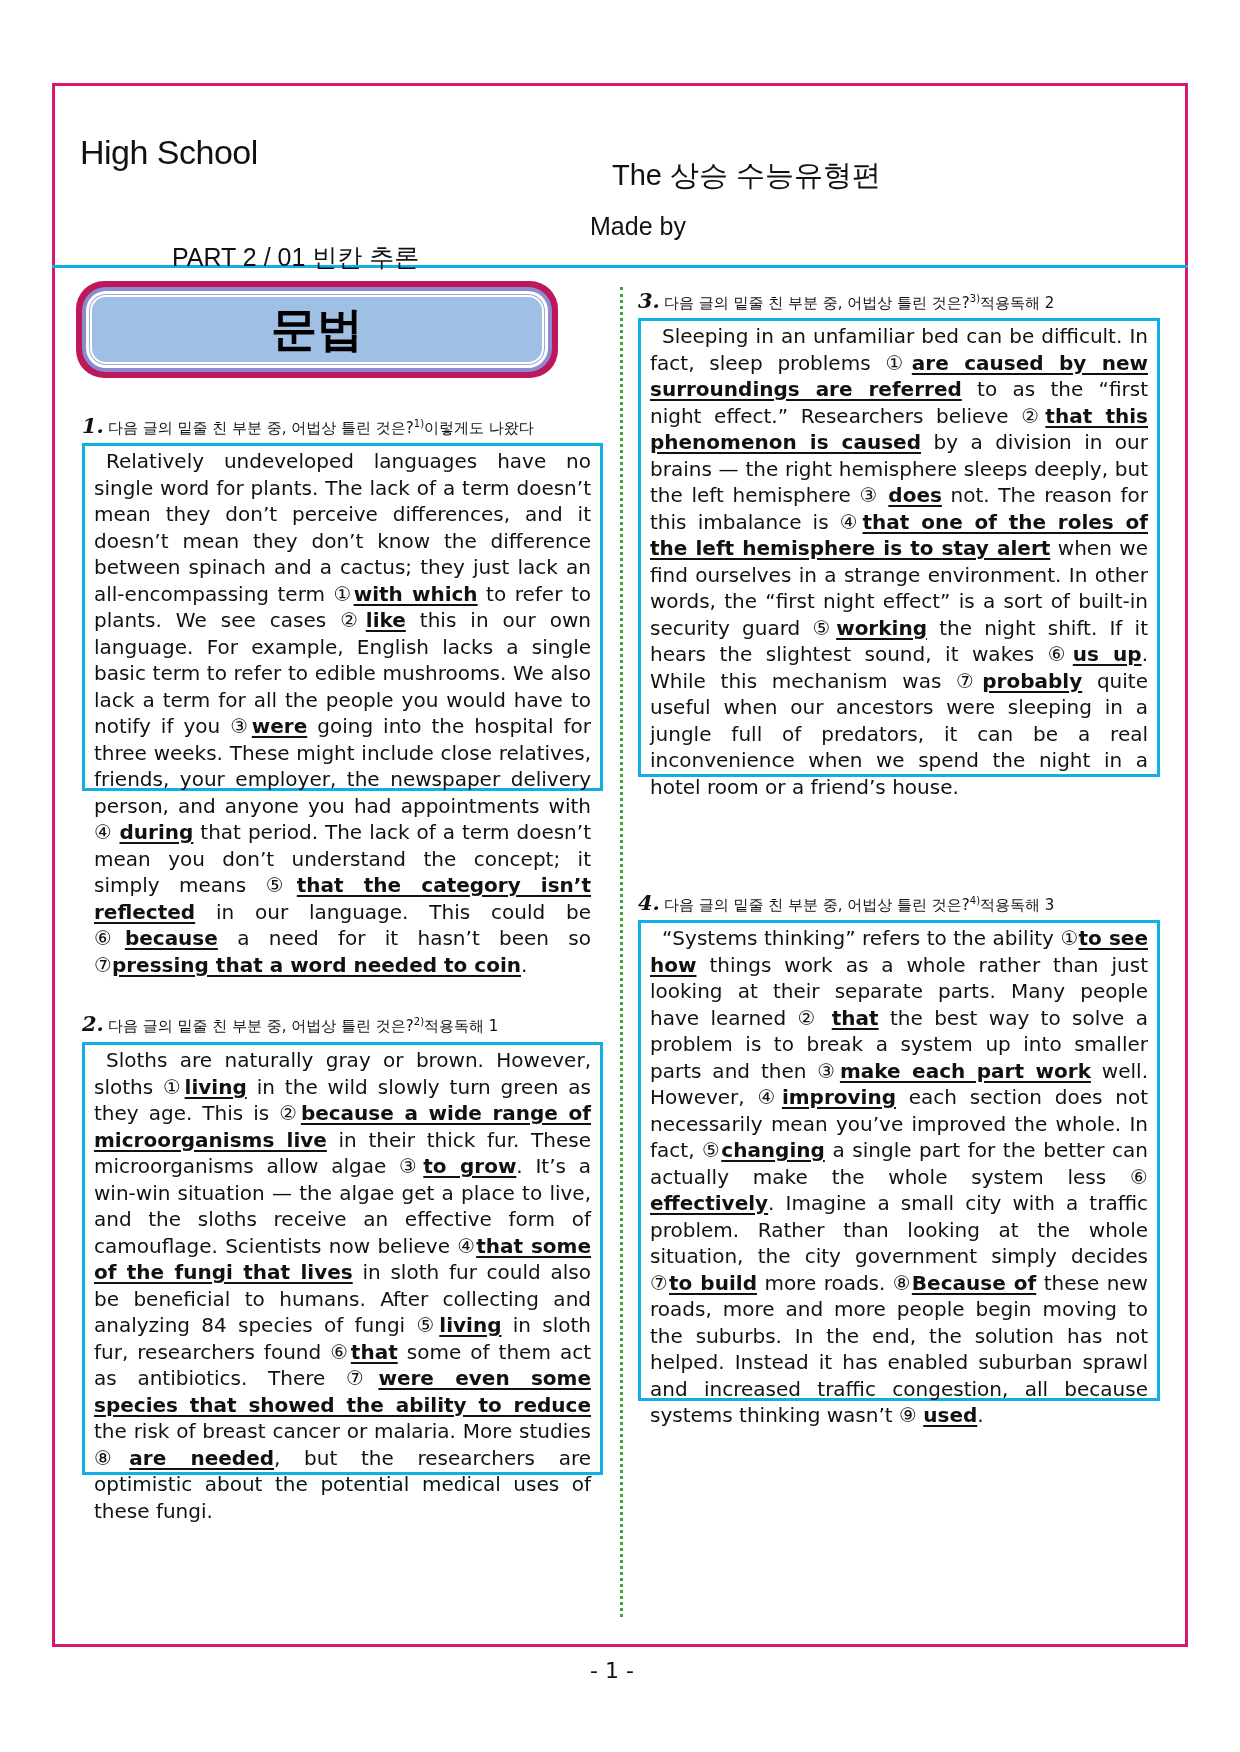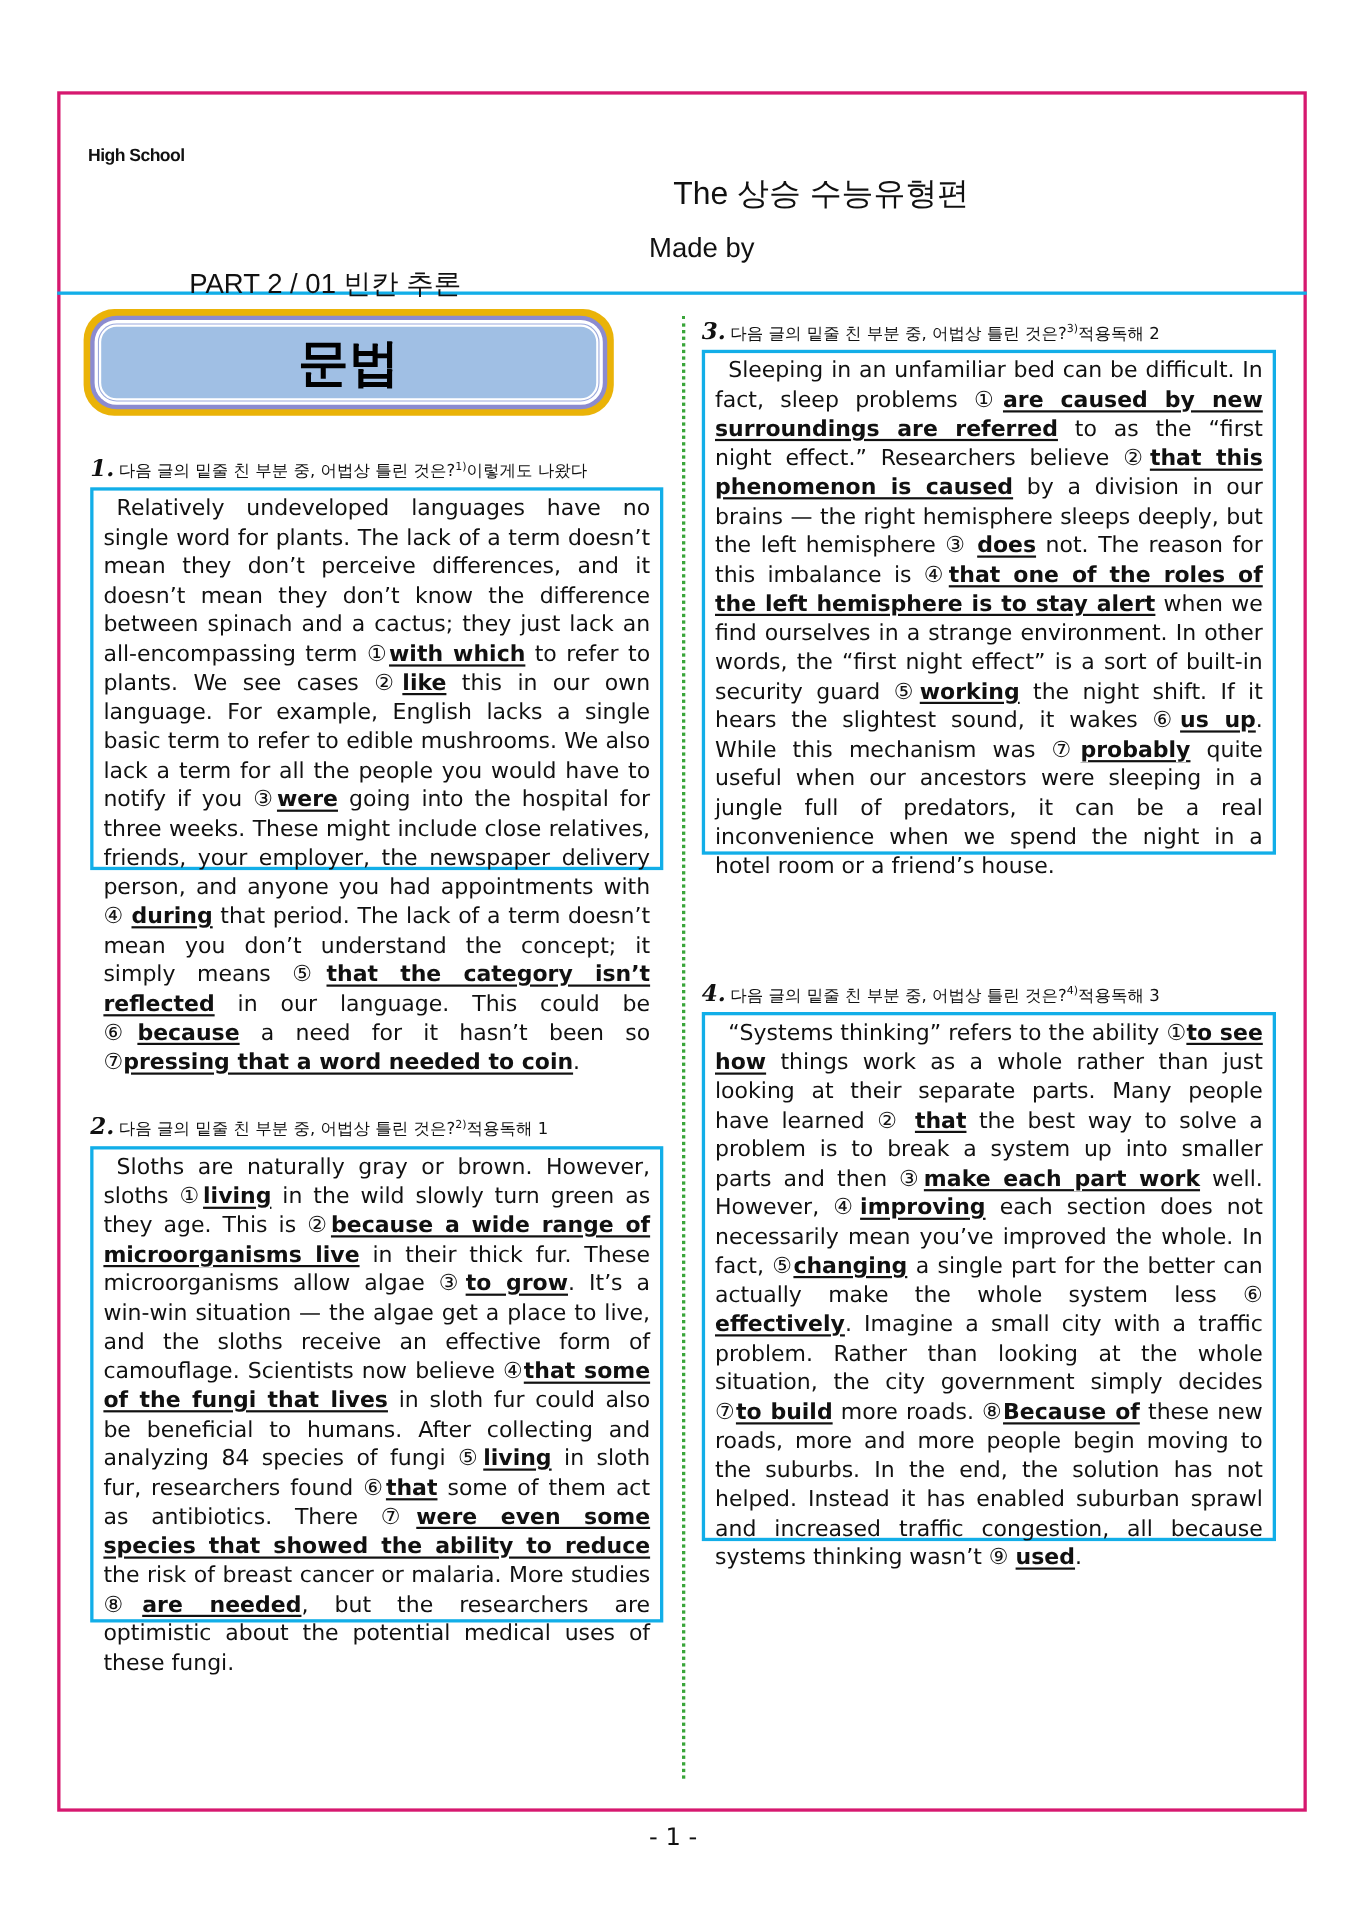--- a/index.html
+++ b/index.html
@@ -2,30 +2,30 @@
 <html><head>
   <meta charset="utf-8">
   <style>
     html, body { margin: 0; padding: 0; background: #ffffff; }
     body { width: 1240px; height: 1752px; position: relative; overflow: hidden;
            font-family: "DejaVu Sans", sans-serif; color: #111; }
     .page-frame { position: absolute; left: 52px; top: 83px; width: 1136px; height: 1564px;
                   border: 3px solid #d6186f; box-sizing: border-box; }
     .header-rule { position: absolute; left: 52px; top: 265px; width: 1136px; height: 3px; background: #12aee8; }
     .hdr { position: absolute; font-family: "Liberation Sans", sans-serif; }
-    .hdr-school { left: 80px; top: 133px; font-size: 16px; font-weight: bold; letter-spacing: -0.5px; }
+    .hdr-school { left: 80px; top: 133px; font-size: 34px; font-weight: normal; letter-spacing: -0.5px; }
     .hdr-title { left: 612px; top: 144px; font-size: 29px; margin-top: 12px; }
     .hdr-part { left: 172px; top: 212px; font-size: 25px; margin-top: 29px; }
     .hdr-made { left: 590px; top: 212px; font-size: 25px; font-weight: normal; }
 
     .divider { position: absolute; left: 620px; top: 287px; height: 1330px; width: 0;
                border-left: 3px dotted #3aa53a; }
 
     .banner { position: absolute; left: 76px; top: 281px; width: 482px; height: 97px;
-              border-radius: 28px; background: #eab308; box-sizing: border-box; padding: 6px; }
+              border-radius: 28px; background: #be185d; box-sizing: border-box; padding: 6px; }
     .banner-ring2 { width: 100%; height: 100%; border-radius: 24px; background: #8b8bd0;
                     box-sizing: border-box; padding: 4px; }
     .banner-ring3 { width: 100%; height: 100%; border-radius: 20px; background: #ffffff;
                     box-sizing: border-box; padding: 4px; }
     .banner-inner { width: 100%; height: 100%; border-radius: 16px; background: #a0bfe4;
                     border: 2px solid #ffffff; box-shadow: 0 0 0 1px #9aa8dc; box-sizing: border-box;
                     display: flex; align-items: center; justify-content: center; }
     .banner-text { font-size: 46px; font-weight: bold; color: #000; font-family: "DejaVu Sans", sans-serif; }
 
     .q-heading { position: absolute; font-size: 15px; white-space: nowrap; font-family: "DejaVu Sans", sans-serif; }

